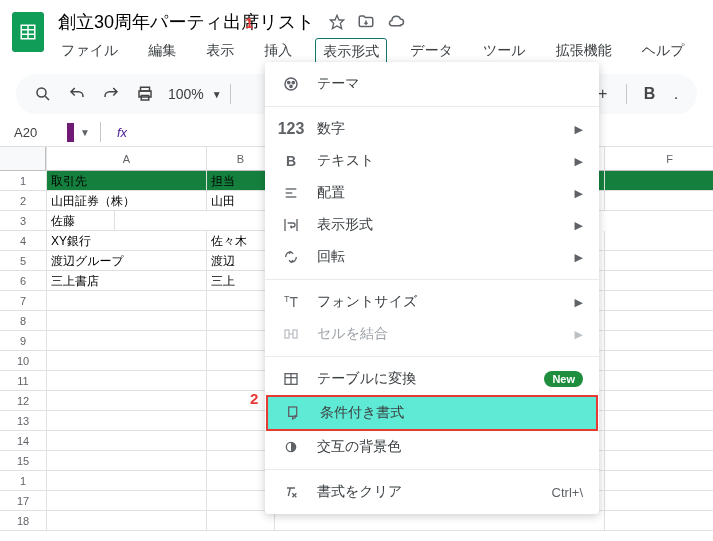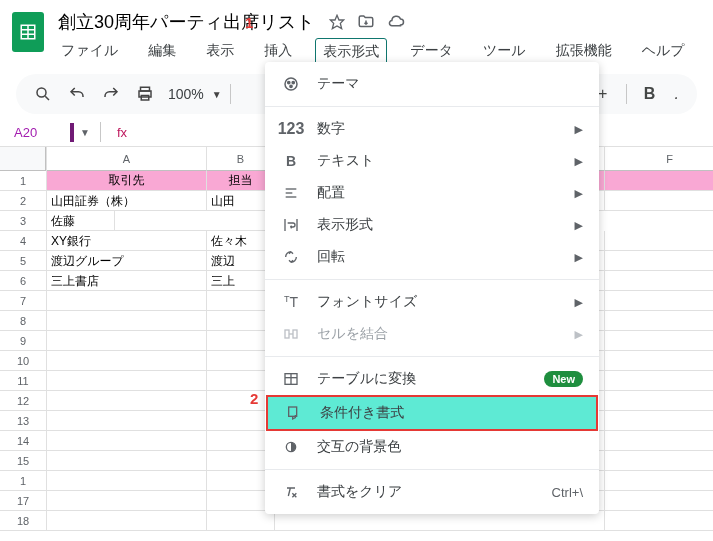--- a/index.html
+++ b/index.html
@@ -14,33 +14,33 @@
 .title-icons span { color: #5f6368; cursor: pointer; }
 .menu-bar { display: flex; gap: 16px; margin-top: 2px; font-size: 14px; color: #3c4043; }
 .menu-item { padding: 4px 7px; border-radius: 4px; cursor: pointer; }
 .menu-item.highlighted { border: 1px solid #0f766e; border-radius: 3px; }
 .toolbar { display: flex; align-items: center; padding: 6px 12px; gap: 4px; background: #f8f9fa; border-radius: 24px; margin: 8px 16px 4px; height: 40px; }
 .tool-btn { width: 30px; height: 30px; display: flex; align-items: center; justify-content: center; color: #444746; cursor: pointer; border-radius: 4px; }
 .tool-divider { width: 1px; height: 20px; background: #c7c7c7; margin: 0 4px; }
 .zoom-text { font-size: 14px; color: #3c4043; padding: 0 4px; }
 .fontsize-box { border: 1px solid #747775; border-radius: 4px; width: 32px; height: 24px; display: flex; align-items: center; justify-content: center; font-size: 13px; }
 .namebox-row { display: flex; align-items: center; padding: 4px 0 4px 6px; border-bottom: 1px solid #e0e0e0; }
-.namebox { width: 68px; font-size: 13px; color: #a21caf; padding: 2px 8px; border-right: 4px solid #701a75; }
-.fx-icon { color: #be185d; font-size: 13px; padding: 0 12px; }
+.namebox { width: 68px; font-size: 13px; color: #404040; padding: 2px 8px; border-right: 7px solid #701a75; }
+.fx-icon { font-style: italic; color: #4c1d95; font-size: 13px; padding: 0 12px; }
 .sheet { display: flex; }
 .row-headers { display: flex; flex-direction: column; border-right: 1px solid #e0e0e0; }
 .corner { width: 46px; height: 24px; background: #f8f9fa; border-bottom: 1px solid #c0c0c0; border-right: 1px solid #c0c0c0; }
 .row-num { width: 46px; height: 20px; background: #fff; border-bottom: 1px solid #e0e0e0; text-align: center; font-size: 11px; color: #5f6368; line-height: 20px; }
 .grid { flex: 1; }
 .col-headers { display: flex; }
 .col-h { height: 24px; background: #fff; border-right: 1px solid #e0e0e0; border-bottom: 1px solid #c0c0c0; text-align: center; font-size: 11px; color: #5f6368; line-height: 24px; }
 .col-A { width: 160px; } .col-B { width: 68px; } .col-F { width: 130px; }
 .data-row { display: flex; height: 20px; }
 .cell { border-right: 1px solid #e0e0e0; border-bottom: 1px solid #e0e0e0; font-size: 12px; padding: 0 4px; line-height: 20px; white-space: nowrap; overflow: hidden; }
-.header-cell { background: #f9a8d4; text-align: center; font-weight: normal; font-family: Liberation Mono, monospace; }
+.header-cell { background: #15803d; text-align: left; font-weight: normal; }
 .dropdown { position: absolute; left: 265px; top: 62px; width: 334px; background: #fff; border-radius: 4px; box-shadow: 0 2px 10px rgba(0,0,0,0.2); z-index: 100; padding: 6px 0; }
 .dd-item { display: flex; align-items: center; padding: 7px 16px; font-size: 14px; color: #3c4043; cursor: pointer; gap: 16px; position: relative; }
 .dd-item.disabled { color: #9aa0a6; }
 .dd-item.hover { background: #5eead4; }
 .dd-item.outlined { border: 2px solid #e53935; margin: 0 1px; }
 .dd-icon { width: 20px; display: flex; justify-content: center; color: #5f6368; }
 .dd-item.disabled .dd-icon { color: #bdc1c6; }
 .dd-label { flex: 1; }
 .dd-arrow { color: #5f6368; font-size: 11px; }
 .dd-sep { height: 1px; background: #e8eaed; margin: 6px 0; }

